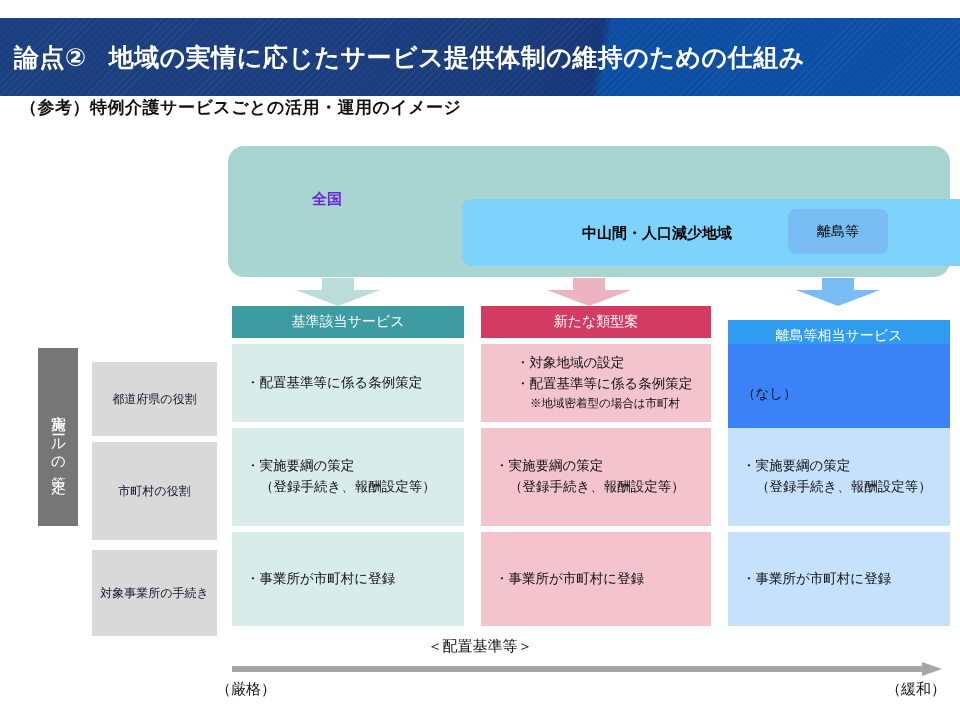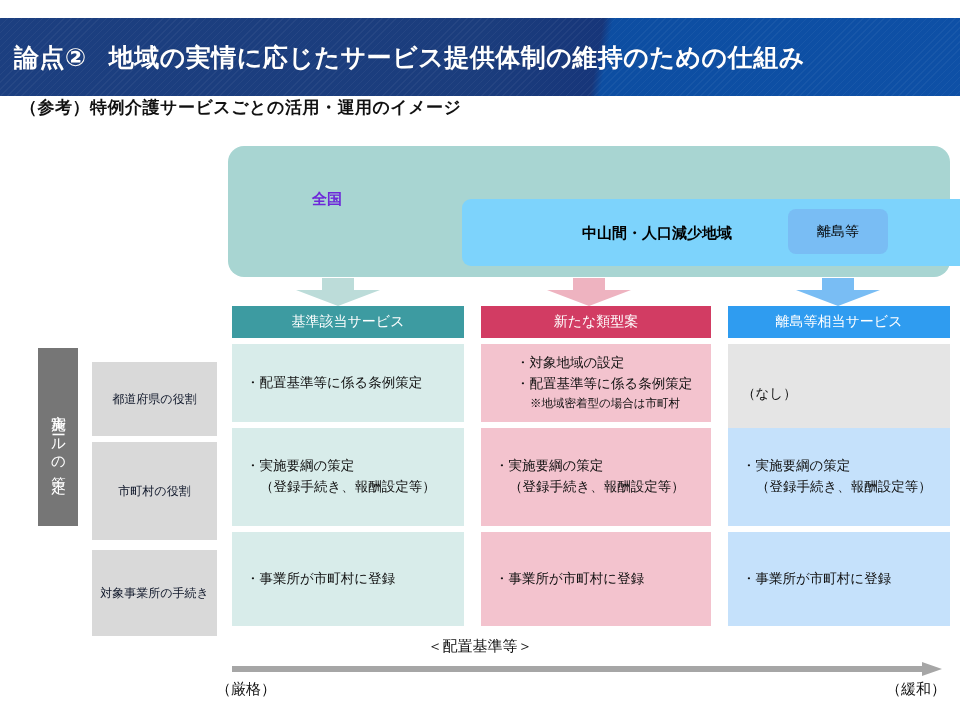--- a/index.html
+++ b/index.html
@@ -256,37 +256,37 @@
   </svg>
 </div>
 <div class="down-arrow" style="left:796px;">
   <svg viewBox="0 0 84 28" preserveAspectRatio="none" aria-hidden="true">
     <polygon points="26,0 58,0 58,12 84,12 42,28 0,12 26,12" fill="#79bdf4"></polygon>
   </svg>
 </div>
 
 <div class="col-head" style="left:232px; width:232px; background:#3d9ba1;">基準該当サービス</div>
 <div class="col-head" style="left:481px; width:230px; background:#d23c63;">新たな類型案</div>
-<div class="col-head" style="left:728px; width:222px; background:#2f9cf0;">離島等相当サービス</div>
+<div class="col-head" style="left:728px; width:222px; background:#2f9cf0;margin-top:14px;">離島等相当サービス</div>
 
 <div class="rule-spine">実施ルールの策定</div>
 
 <div class="row-label" style="top:348px; height:74px;">都道府県の役割</div>
 
 <div class="cell" style="left:232px; top:344px; width:232px; height:78px; background:#d8ecea;">
   <div class="line">・配置基準等に係る条例策定</div>
 </div>
 
 <div class="cell" style="left:481px; top:344px; width:230px; height:78px; background:#f3c3ce;padding-left:35px;">
   <div class="line">・対象地域の設定</div>
   <div class="line">・配置基準等に係る条例策定</div>
   <div class="note">※地域密着型の場合は市町村</div>
 </div>
 
-<div class="cell" style="left:728px; top:344px; width:222px; height:100px; background:#e5e5e5;">
+<div class="cell" style="left:728px; top:344px; width:222px; height:100px; background:#3b82f6;">
   <div class="line">（なし）</div>
 </div>
 
 <div class="row-label" style="top:428px; height:98px;">市町村の役割</div>
 
 <div class="cell" style="left:232px; top:428px; width:232px; height:98px; background:#d8ecea;">
   <div class="line">・実施要綱の策定</div>
   <div class="line indent">（登録手続き、報酬設定等）</div>
 </div>
 

